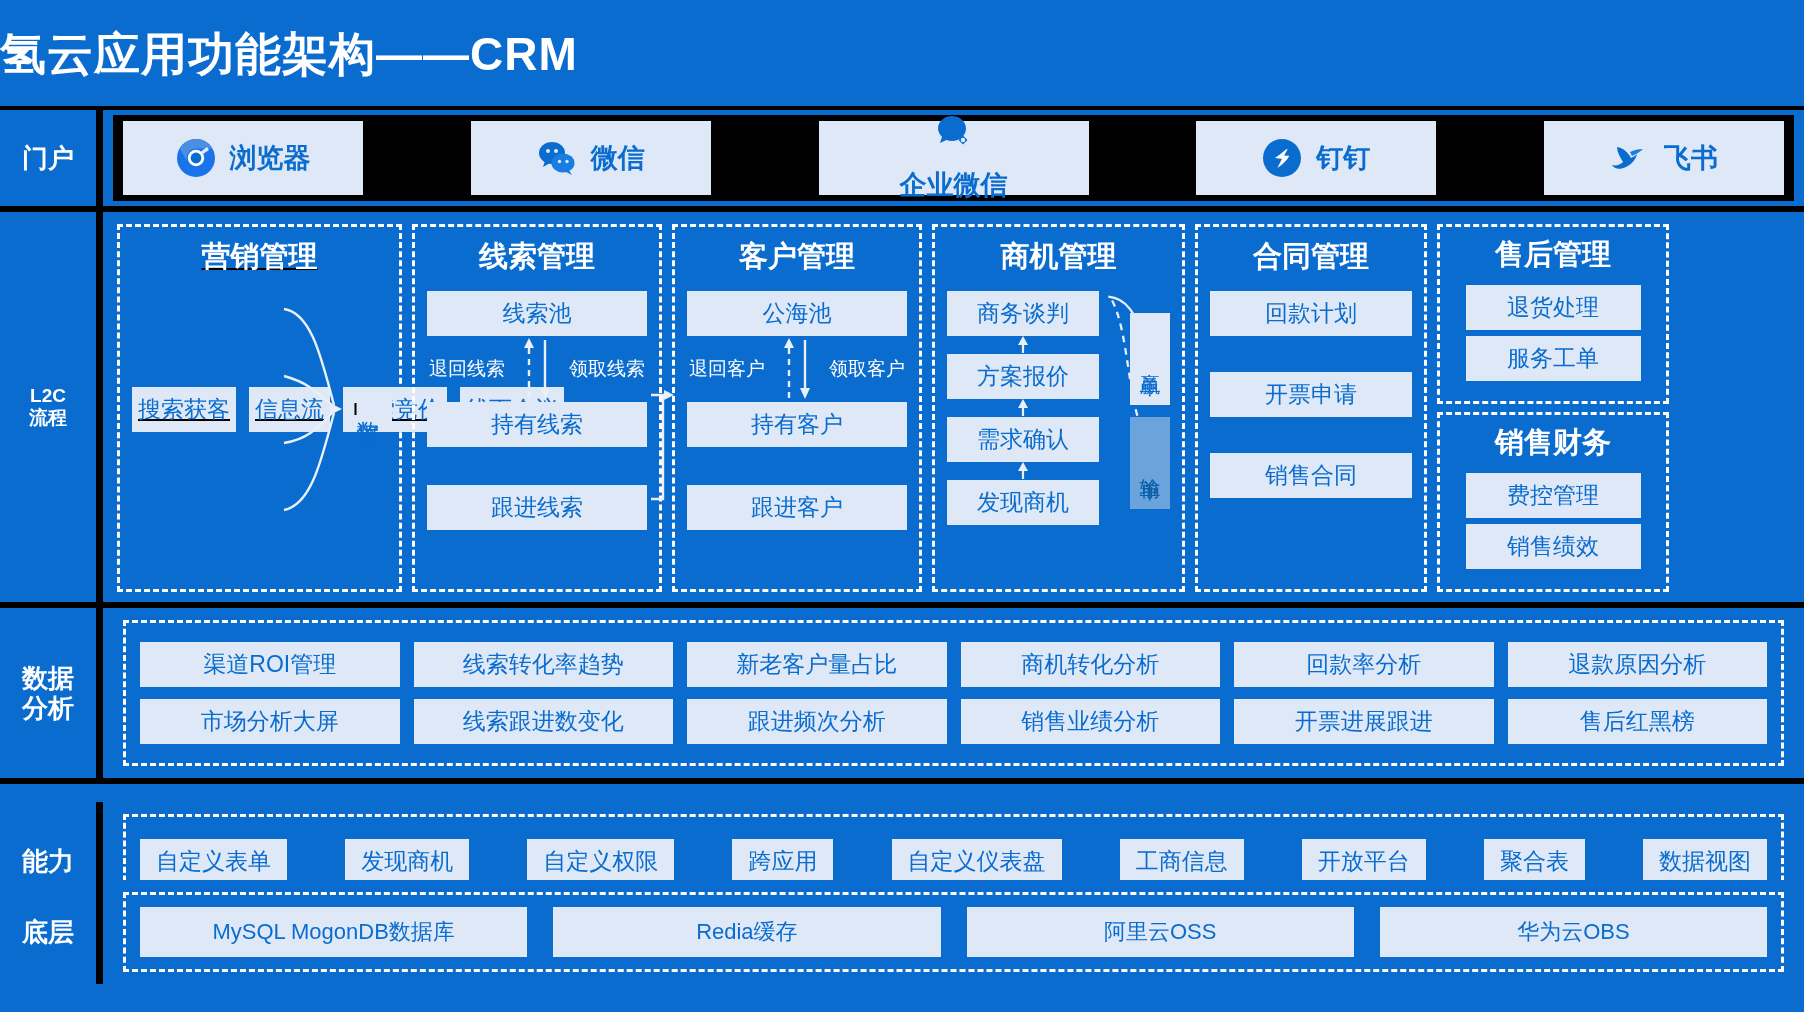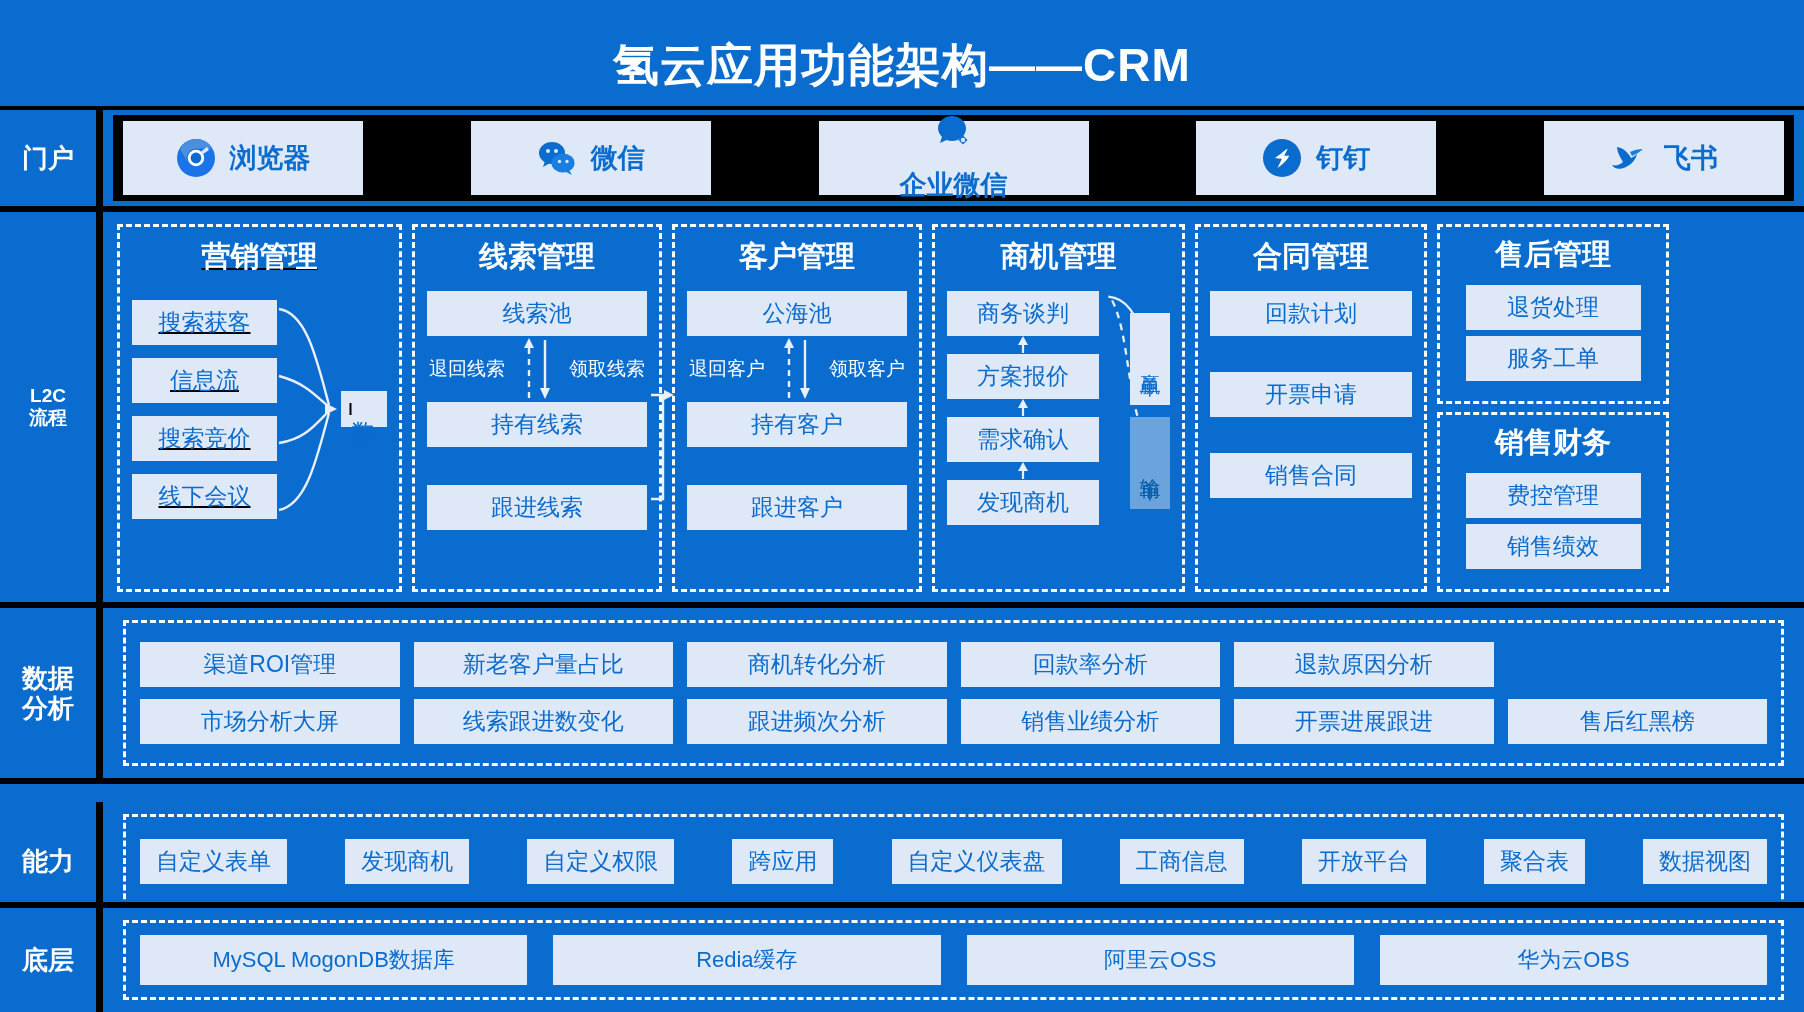--- a/index.html
+++ b/index.html
@@ -6,22 +6,22 @@
   html, body {
     width: 1804px; height: 1012px;
     background: #0a6cce;
     font-family: "Liberation Sans", "DejaVu Sans", sans-serif;
     overflow: hidden;
   }
   .page { position: relative; width: 1804px; height: 1012px; background: #0a6cce; }
 
   
   .title-bar {
-    position: absolute; left: 0; top: 11px; width: 1804px; height: 110px;
-    display: flex; align-items: center; justify-content: center;
+    position: absolute; left: 0; top: 0; width: 1804px; height: 110px;
+    display: flex; align-items: center; 
   }
   .title-text {
     color: #ffffff; font-size: 46px; font-weight: bold; letter-spacing: 1px;
   }
 
   
   .row {
     position: absolute; left: 0; width: 1804px;
     display: flex; background: #0a6cce;
   }
@@ -76,21 +76,21 @@
   .c-marketing { width: 285px; text-decoration: underline; }
   .c-lead      { width: 250px; }
   .c-cust      { width: 250px; }
   .c-opp       { width: 253px; }
   .c-contract  { width: 232px; }
   .c-right     { width: 232px; display: flex; flex-direction: column;
                  border: none; padding: 0; margin-right: 0; }
 
   
   .mk-inner { display: flex; align-items: center; gap: 0; }
-  .mk-list { display: flex; flex-direction: column; gap: 13px; width: 150px; }
+  .mk-list { display: flex; flex-direction: row; gap: 13px; width: 150px; }
   .mk-arrows { width: 62px; height: 236px; position: relative; }
   .mk-sum {
     width: 46px; background: #dee8f7; color: #0a6cce; font-size: 23px;
     writing-mode: vertical-rl; text-orientation: upright;
     display: flex; align-items: center; justify-content: center;
     letter-spacing: 3px; padding: 12px 2px; margin-left: 2px;
   }
 
   
   .stack { display: flex; flex-direction: column; }
@@ -137,21 +137,21 @@
     display: flex; flex-direction: column; justify-content: center; gap: 12px;
   }
   .grid6 { display: grid; grid-template-columns: repeat(6, 1fr); gap: 14px; }
 
   
   #row-cap { top: 784px; height: 118px; margin-top: 18px; }
   .cap-row { display: flex; justify-content: space-between; gap: 12px; }
   .cap-chip { padding: 7px 16px; }
 
   
-  #row-base { top: 908px; height: 104px; }
+  #row-base { top: 880px; height: 104px; }
   .base-row { display: flex; justify-content: space-around; gap: 26px; }
   .base-chip { flex: 1; padding: 10px 6px; font-size: 22px; }
 
   .svg-line { stroke: #e9f0fa; fill: none; }
 </style>
 </head>
 <body>
 
 <div class="page">
 
@@ -392,20 +392,21 @@
       <div>
         <div>数据</div>
         <div>分析</div>
       </div>
     </div>
     <div class="rail-div"></div>
     <div class="body">
       <div class="dash-area">
         <div class="grid6">
           <div class="chip">渠道ROI管理</div>
+          <div class="chip">线索转化率趋势</div>
           <div class="chip">新老客户量占比</div>
           <div class="chip">商机转化分析</div>
           <div class="chip">回款率分析</div>
           <div class="chip">退款原因分析</div>
         </div>
         <div class="grid6">
           <div class="chip">市场分析大屏</div>
           <div class="chip">线索跟进数变化</div>
           <div class="chip">跟进频次分析</div>
           <div class="chip">销售业绩分析</div>

